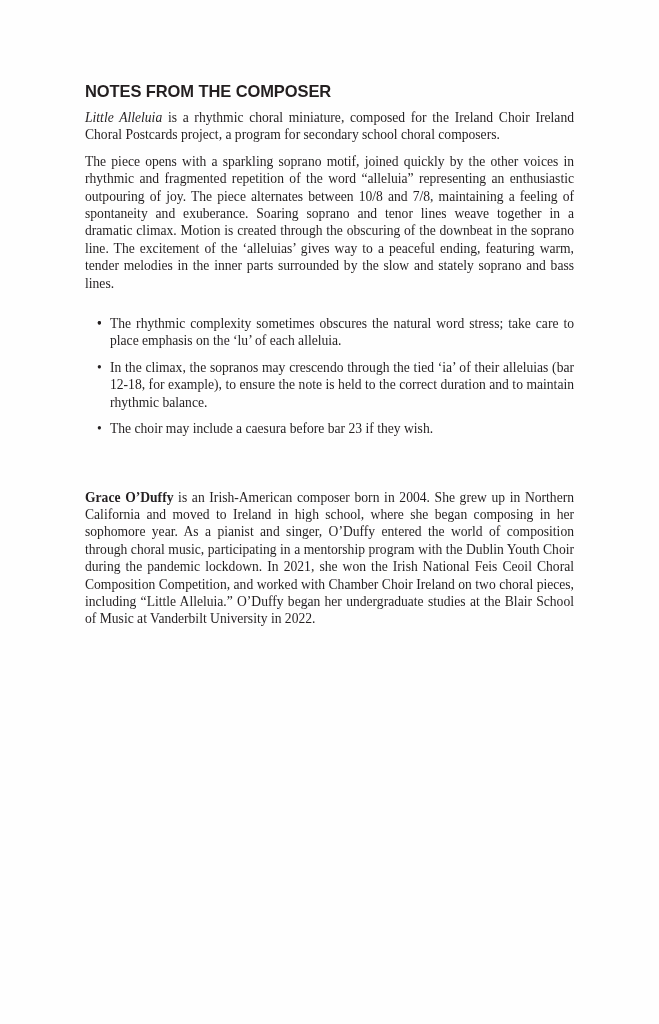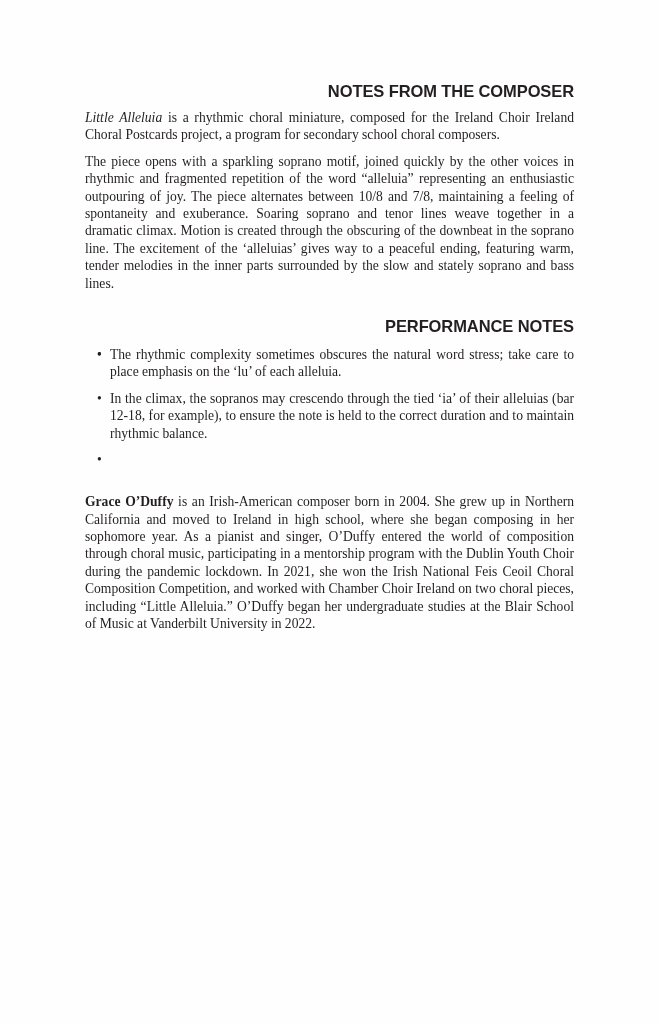--- a/index.html
+++ b/index.html
@@ -20,21 +20,21 @@
       top: 80px;
       width: 489px;
       font-family: "Liberation Serif", serif;
       font-size: 13.6px;
       line-height: 17.4px;
     }
     h2 {
       font-family: "Liberation Sans", sans-serif;
       font-weight: bold;
       font-size: 16.5px;
-      text-align: right;
+      text-align: left;
       margin: 0 0 7px 0;
       line-height: 22px;
       letter-spacing: -0.1px;
     }
     p {
       margin: 0 0 9px 0;
       text-align: justify;
     }
     .section2 {
       margin-top: 23px;
@@ -66,26 +66,25 @@
 
 <div class="page">
 
   <section>
     <h2>NOTES FROM THE COMPOSER</h2>
     <p><em>Little Alleluia</em><span> is a rhythmic choral miniature, composed for the Ireland Choir Ireland Choral Postcards project, a program for secondary school choral composers.</span></p>
     <p>The piece opens with a sparkling soprano motif, joined quickly by the other voices in rhythmic and fragmented repetition of the word “alleluia” representing an enthusiastic outpouring of joy. The piece alternates between 10/8 and 7/8, maintaining a feeling of spontaneity and exuberance. Soaring soprano and tenor lines weave together in a dramatic climax. Motion is created through the obscuring of the downbeat in the soprano line. The excitement of the ‘alleluias’ gives way to a peaceful ending, featuring warm, tender melodies in the inner parts surrounded by the slow and stately soprano and bass lines.</p>
   </section>
 
   <section class="section2">
-    <h2>PERFORMANCE NOTES</h2>
     <ul>
       <li><span class="bullet">•</span></li>
       <li><span class="bullet">•</span><span>The rhythmic complexity sometimes obscures the natural word stress; take care to place emphasis on the ‘lu’ of each alleluia.</span></li>
       <li><span class="bullet">•</span><span>In the climax, the sopranos may crescendo through the tied ‘ia’ of their alleluias (bar 12-18, for example), to ensure the note is held to the correct duration and to maintain rhythmic balance.</span></li>
-      <li><span class="bullet">•</span></li>
+      <li><span class="bullet">•</span><span>The choir may include a caesura before bar 23 if they wish.</span></li>
     </ul>
   </section>
 
   <section class="bio">
     <p><strong>Grace O’Duffy</strong><span> is an Irish-American composer born in 2004. She grew up in Northern California and moved to Ireland in high school, where she began composing in her sophomore year. As a pianist and singer, O’Duffy entered the world of composition through choral music, participating in a mentorship program with the Dublin Youth Choir during the pandemic lockdown. In 2021, she won the Irish National Feis Ceoil Choral Composition Competition, and worked with Chamber Choir Ireland on two choral pieces, including “Little Alleluia.” O’Duffy began her undergraduate studies at the Blair School of Music at Vanderbilt University in 2022.</span></p>
   </section>
 
 </div>
 
 </body></html>

